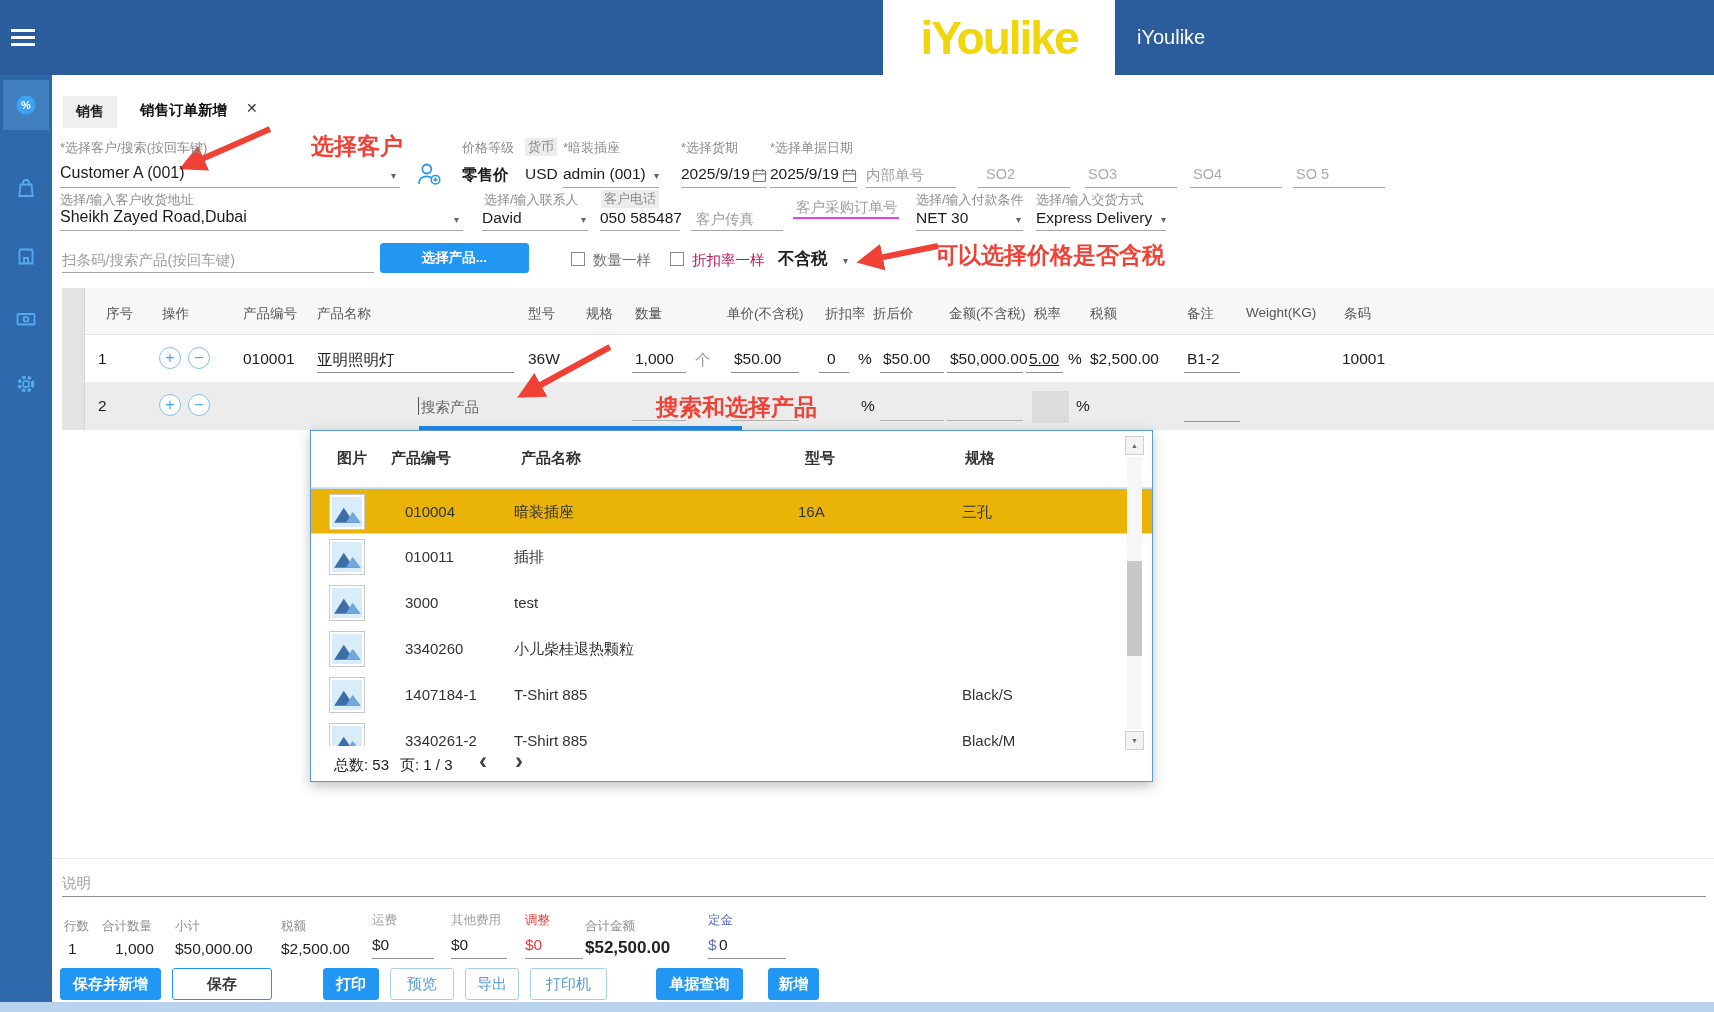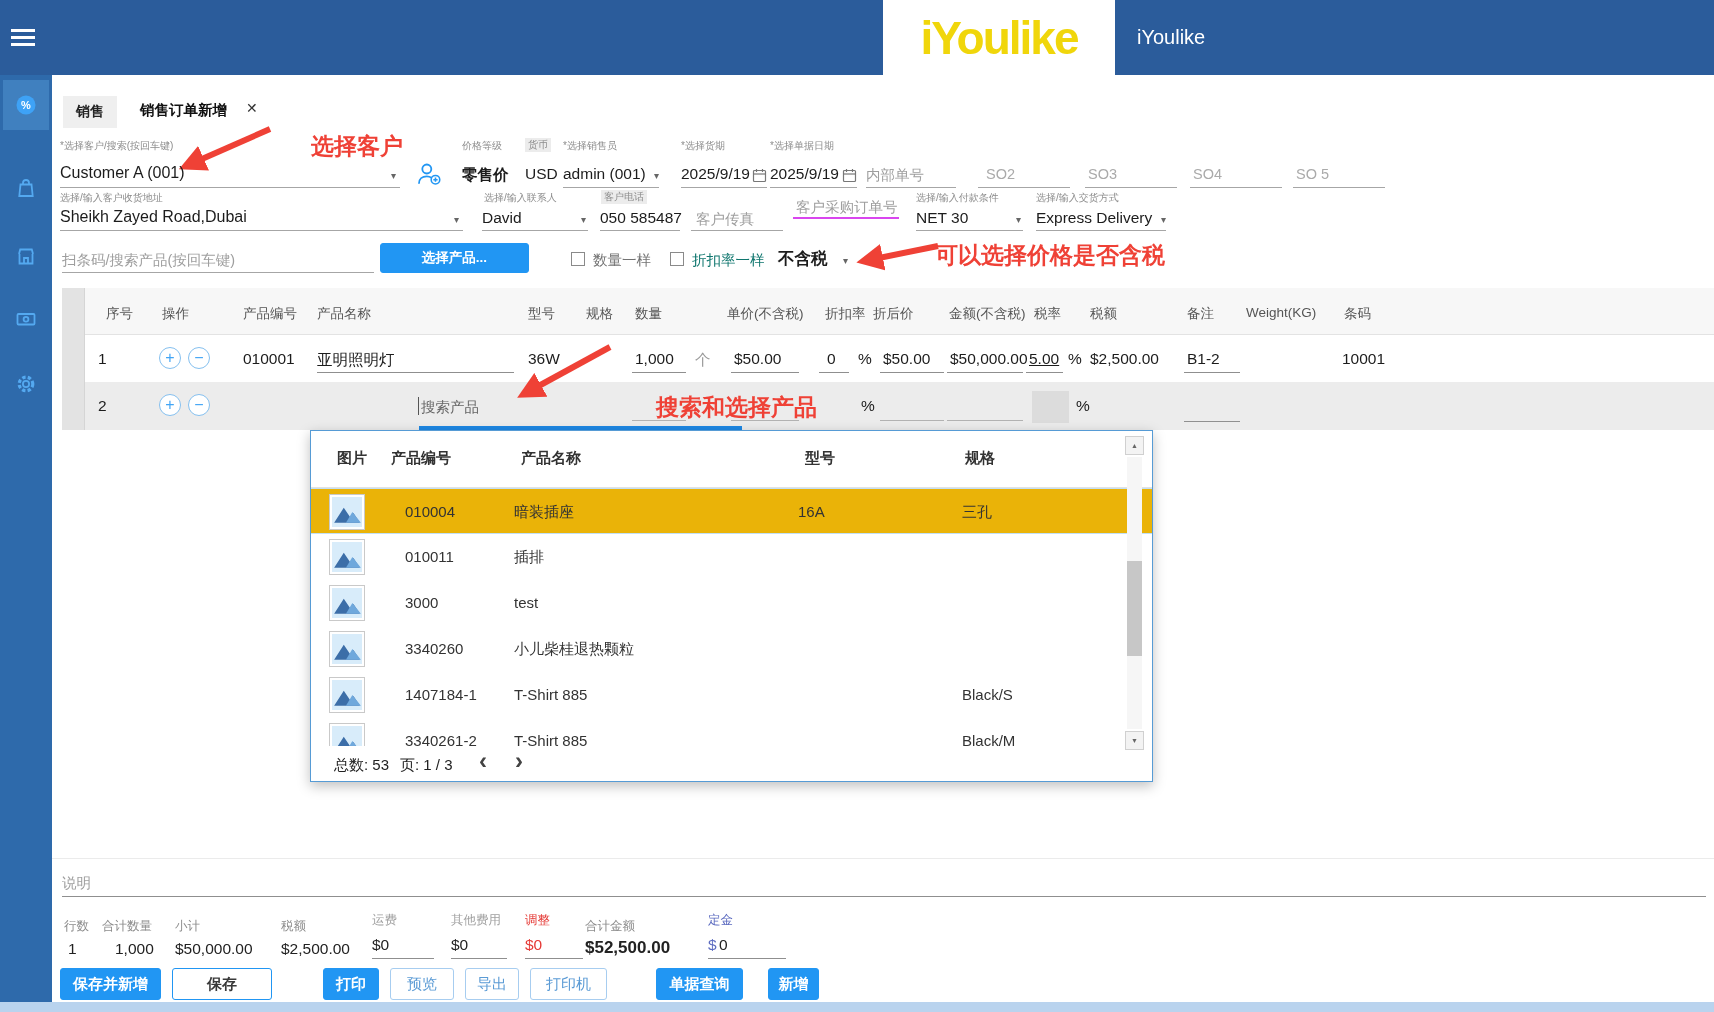--- a/index.html
+++ b/index.html
@@ -1,21 +1,21 @@
 <!DOCTYPE html>
 <html><head>
 <meta charset="utf-8">
 <style>
   * { margin:0; padding:0; box-sizing:border-box; }
   html,body { background:#fff; }
   body { font-family:"Liberation Sans","DejaVu Sans",sans-serif; }
   #app { position:relative; width:1714px; height:1012px; background:#fff; overflow:hidden; }
 
   .abs { position:absolute; }
-  .lbl { position:absolute; font-size:10px; color:#8c8c8c; white-space:nowrap; }
+  .lbl { position:absolute; font-size:13px; color:#8c8c8c; white-space:nowrap; }
   .chip { background:#ececec; padding:0 3px; }
   .val { position:absolute; font-size:15.5px; color:#1c1c1c; white-space:nowrap; }
   .big { font-size:16px; }
   .ph  { position:absolute; font-size:14.5px; color:#9e9e9e; white-space:nowrap; }
   .ub  { position:absolute; border-bottom:1px solid #a6a6a6; }
   .caret { position:absolute; font-size:10px; color:#666; }
   .cb  { position:absolute; width:14px; height:14px; border:1px solid #8a8a8a; background:#fff; }
   .opbtn { position:absolute; width:22px; height:22px; border:1px solid #85c0ef; border-radius:50%;
            color:#42a5f5; font-size:16px; line-height:19px; text-align:center; background:#fff; }
   .ann { position:absolute; color:#ef4136; font-weight:bold; white-space:nowrap; }
@@ -109,21 +109,21 @@
       <circle cx="18.2" cy="17.5" r="3.8" stroke-width="1.4"></circle>
       <path d="M18.2 15.6v3.8M16.3 17.5h3.8" stroke-width="1.4"></path>
     </svg>
   </div>
 
   <span class="lbl" style="left:462px;top:139px;">价格等级</span>
   <span class="val" style="left:462px;top:165px;font-weight:bold;">零售价</span>
   <span class="lbl chip" style="left:525px;top:138px;">货币</span>
   <span class="val" style="left:525px;top:165px;">USD</span>
 
-  <span class="lbl" style="left:563px;top:139px;">*选择销售员</span>
+  <span class="lbl" style="left:563px;top:139px;">*暗装插座</span>
   <div class="abs" style="left:563px;top:160px;width:96px;height:28px;border-bottom:1px solid #a6a6a6;">
     <span class="val" style="left:0;top:5px;">admin (001)</span>
     <span class="caret" style="right:0;top:10px;">▾</span>
   </div>
 
   <span class="lbl" style="left:681px;top:139px;">*选择货期</span>
   <div class="abs" style="left:681px;top:160px;width:86px;height:28px;border-bottom:1px solid #a6a6a6;">
     <span class="val" style="left:0;top:5px;">2025/9/19</span>
     <svg class="abs" style="right:0;top:8px;" width="15" height="15" viewBox="0 0 15 15" fill="none" stroke="#777" stroke-width="1.2">
       <rect x="1.5" y="2.5" width="12" height="11" rx="1"></rect>
@@ -196,21 +196,21 @@
 
   <div class="abs" style="left:62px;top:246px;width:312px;height:27px;border-bottom:1px solid #a6a6a6;">
     <span class="ph" style="left:0;top:5px;">扫条码/搜索产品(按回车键)</span>
   </div>
   <div class="btn fill" style="left:380px;top:243px;width:149px;height:30px;font-size:13.5px;">
     <span>选择产品...</span>
   </div>
   <div class="cb" style="left:571px;top:252px;"></div>
   <span class="ph" style="left:593px;top:251px;color:#737373;">数量一样</span>
   <div class="cb" style="left:670px;top:252px;"></div>
-  <span class="ph" style="left:692px;top:251px;color:#0f766e;">折扣率一样</span>
+  <span class="ph" style="left:692px;top:251px;color:#be185d;">折扣率一样</span>
   <span class="val" style="left:778px;top:248px;font-weight:bold;font-size:16.5px;">不含税</span>
   <span class="caret" style="left:843px;top:255px;">▾</span>
 
   <svg class="abs" style="left:852px;top:238px;" width="95" height="34" viewBox="0 0 95 34">
     <defs>
         <marker id="m2" markerWidth="4.5" markerHeight="4.5" refX="3.2" refY="2.25" orient="auto">
       <path d="M0,0 L4.5,2.25 L0,4.5 z" fill="#ef4136"></path>
         </marker>
       </defs>
     <line x1="86" y1="8" x2="12" y2="23" stroke="#ef4136" stroke-width="6" marker-end="url(#m2)"></line>

